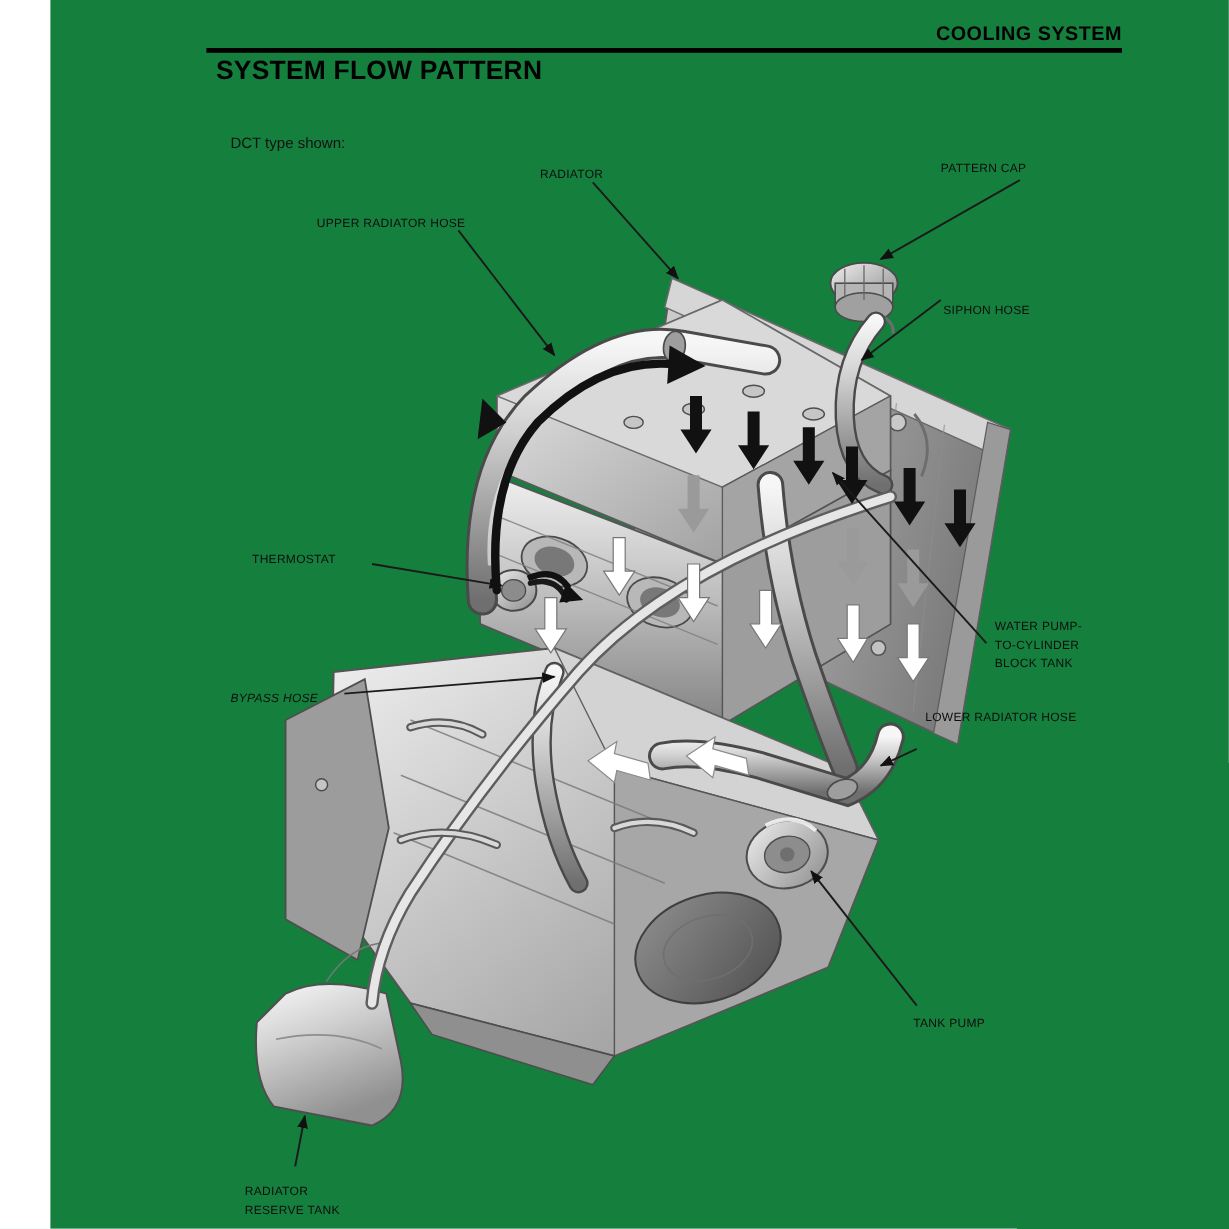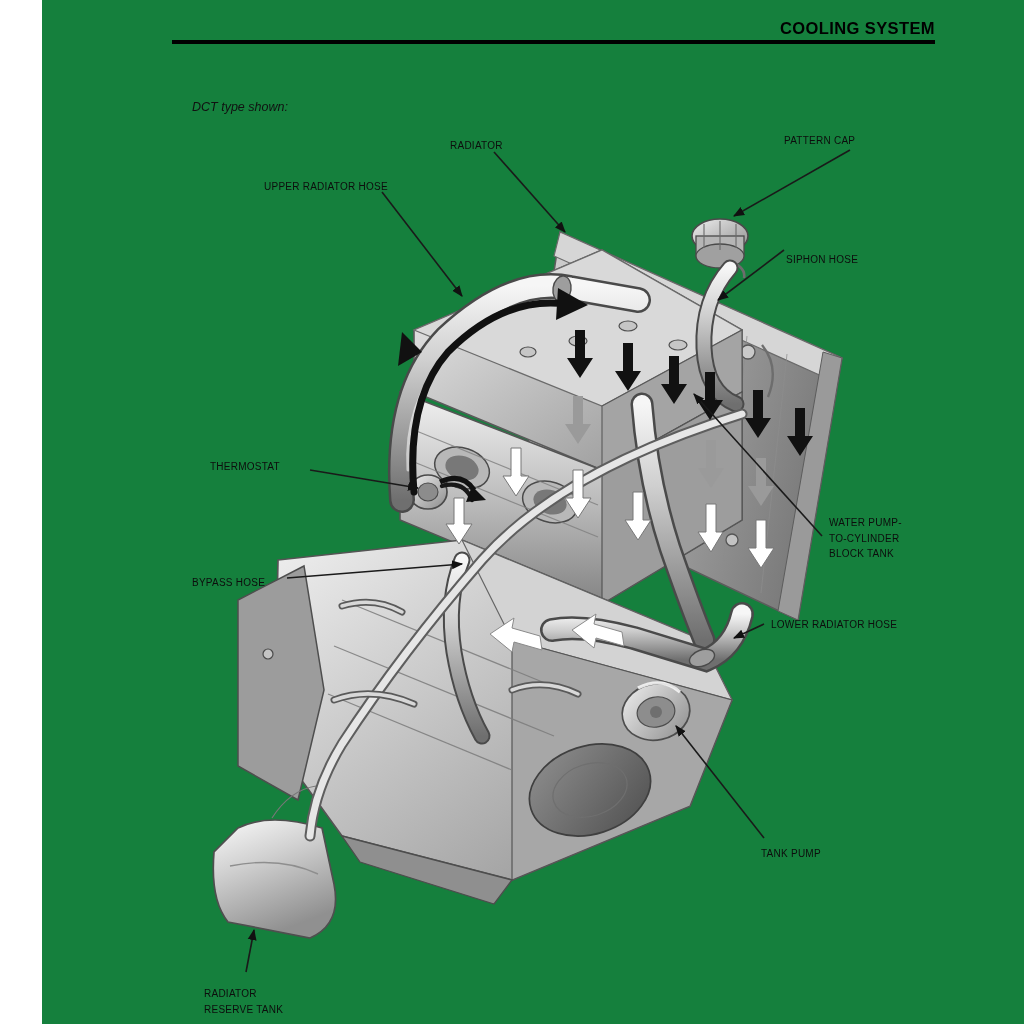--- a/index.html
+++ b/index.html
@@ -42,24 +42,23 @@
     left: 138px;
     top: 46px;
     font-size: 22px;
     font-weight: bold;
     letter-spacing: 0.2px;
     color: #000;
   }
   #type-note {
     position: absolute;
     left: 150px;
-    top: 100px;
+    top: 112px;
     font-size: 12.5px;
     color: #111;
-    font-style: italic;
   }
 
   
   .callout {
     position: absolute;
     font-size: 10px;
     line-height: 15.5px;
     color: #0d0d0d;
     letter-spacing: 0.25px;
     white-space: pre-line;
@@ -75,20 +74,21 @@
     pointer-events: none;
   }
 </style>
 </head>
 <body>
 
 <div id="page">
 
   <div id="header-title">COOLING SYSTEM</div>
   <div id="header-rule"></div>
+  <div id="page-title">SYSTEM FLOW PATTERN</div>
   <div id="type-note">DCT type shown:</div>
 
   <svg id="illustration" viewBox="0 0 1024 1024">
     <defs>
       <linearGradient id="gMetal" x1="0" y1="0" x2="1" y2="1">
         <stop offset="0%" stop-color="#efefef"></stop>
         <stop offset="45%" stop-color="#c2c2c2"></stop>
         <stop offset="100%" stop-color="#8d8d8d"></stop>
       </linearGradient>
       <linearGradient id="gMetalV" x1="0" y1="0" x2="0" y2="1">
@@ -331,19 +331,19 @@
   </svg>
 
   <div class="callout" style="left:408px; top:138px;">RADIATOR</div>
   <div class="callout" style="left:742px; top:133px;">PATTERN CAP</div>
   <div class="callout" style="left:222px; top:179px;text-align:center;">UPPER RADIATOR HOSE</div>
   <div class="callout" style="left:744px; top:252px;">SIPHON HOSE</div>
   <div class="callout" style="left:168px; top:459px;text-align:center;">THERMOSTAT</div>
   <div class="callout" style="left:787px; top:515px;">WATER PUMP-
 TO-CYLINDER
 BLOCK TANK</div>
-  <div class="callout" style="left:150px; top:575px;">BYPASS HOSE</div>
-  <div class="callout" style="left:729px; top:617px;">LOWER RADIATOR HOSE</div>
+  <div class="callout" style="left:150px; top:575px;font-style:italic;">BYPASS HOSE</div>
+  <div class="callout" style="left:729px; top:591px;">LOWER RADIATOR HOSE</div>
   <div class="callout" style="left:719px; top:846px;">TANK PUMP</div>
   <div class="callout" style="left:162px; top:986px;">RADIATOR
 RESERVE TANK</div>
 
 </div>
 
 </body></html>

